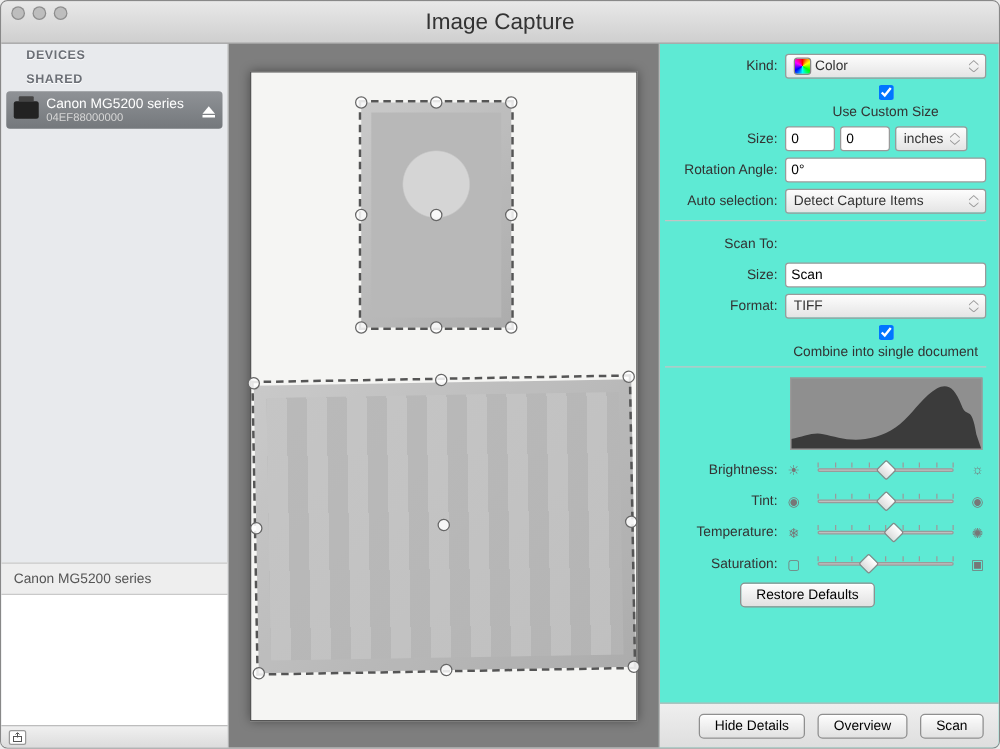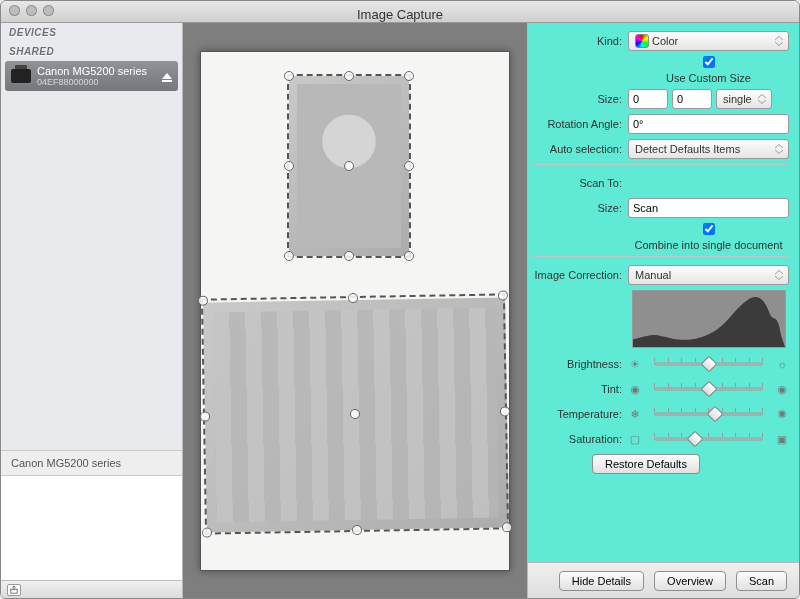--- a/index.html
+++ b/index.html
@@ -1,27 +1,27 @@
 <!DOCTYPE html>
 <html><head>
 <meta charset="utf-8">
 <style>
   * { box-sizing: border-box; margin: 0; padding: 0; font-family: "Lucida Grande", "Helvetica Neue", Arial, sans-serif; }
   body { background: #ececec; width: 800px; height: 599px; overflow: hidden; }
 
   .window { width: 800px; height: 599px; display: flex; flex-direction: column; background: #e6e6e6; border: 1px solid #888; border-radius: 6px; overflow: hidden; }
 
-  .titlebar { height: 22px; background: linear-gradient(#e8e8e8,#cfcfcf); border-bottom:1px solid #9a9a9a; display:flex; align-items:flex-end; justify-content:center; position:relative; font-size:13px; color:#333; }
+  .titlebar { height: 34px; background: linear-gradient(#e8e8e8,#cfcfcf); border-bottom:1px solid #9a9a9a; display:flex; align-items:center; justify-content:center; position:relative; font-size:18px; color:#333; }
   .traffic { position:absolute; left:8px; top:4px; display:flex; gap:6px; }
   .tl { width:11px; height:11px; border-radius:50%; border:1px solid rgba(0,0,0,.25); background:#bdbdbd; }
 
   .body { flex:1; display:flex; min-height:0; }
 
   .sidebar { width:182px; background:#e8eaed; border-right:1px solid #b8b8b8; display:flex; flex-direction:column; }
-  .sb-head { font-size:10px; font-weight:bold; color:#6b6f76; padding:4px 8px; letter-spacing:.5px; text-shadow:0 1px 0 #fff;font-style:italic; }
+  .sb-head { font-size:10px; font-weight:bold; color:#6b6f76; padding:4px 20px; letter-spacing:.5px; text-shadow:0 1px 0 #fff; }
   .device { margin:0 4px; background:linear-gradient(#8f9296,#74787c); color:#fff; border-radius:3px; padding:4px 6px; display:flex; align-items:center; gap:6px; font-size:11px; }
   .device .sub { font-size:9px; color:#d6d6d6; display:block; }
   .printer-icon { width:20px; height:14px; background:#222; border-radius:2px; position:relative; flex:0 0 auto; }
   .printer-icon::after { content:""; position:absolute; top:-4px; left:4px; right:4px; height:4px; background:#444; border-radius:1px 1px 0 0; }
   .eject { margin-left:auto; width:0;height:0; border-left:5px solid transparent; border-right:5px solid transparent; border-bottom:6px solid #fff; position:relative; }
   .eject::after { content:""; position:absolute; left:-5px; top:7px; width:10px; height:2px; background:#fff; }
   .sb-spacer { flex:1; }
   .sb-foot-dev { font-size:11px; color:#555; padding:6px 10px; border-top:1px solid #c9c9c9; border-bottom:1px solid #c9c9c9; background:#eee; height:26px; }
   .sb-empty { height:104px; background:#fff; }
   .sb-bottom { height:18px; border-top:1px solid #bdbdbd; display:flex; align-items:center; padding-left:6px; background:linear-gradient(#f0f0f0,#dcdcdc); }
@@ -165,73 +165,73 @@
             <span>Use Custom Size</span>
           </div>
         </div>
 
         <div class="row">
           <div class="lbl">Size:</div>
           <div class="ctl">
             <input class="input" style="width: 40px;" value="0">
             <input class="input" style="width: 40px;" value="0">
             <div class="select" style="flex:0 0 56px">
-              <span>single</span>
+              <span>inches</span>
             </div>
           </div>
         </div>
 
         <div class="row">
           <div class="lbl">Rotation Angle:</div>
           <div class="ctl">
             <input class="input" style="flex: 1 1 0%;" value="0°">
           </div>
         </div>
 
         <div class="row">
           <div class="lbl">Auto selection:</div>
           <div class="ctl">
             <div class="select">
-              <span>Detect Defaults Items</span>
+              <span>Detect Capture Items</span>
             </div>
           </div>
         </div>
 
         <div class="sep"></div>
 
         <div class="row">
           <div class="lbl">Scan To:</div>
         </div>
 
         <div class="row">
           <div class="lbl">Size:</div>
           <div class="ctl">
             <input class="input" style="flex: 1 1 0%;" value="Scan">
           </div>
         </div>
 
+        <div class="row">
+          <div class="lbl">Format:</div>
+          <div class="ctl">
+            <div class="select">
+              <span>TIFF</span>
+            </div>
+          </div>
+        </div>
 
         <div class="row">
           <div class="lbl"></div>
           <div class="ctl check">
             <input type="checkbox" checked="" style="">
             <span>Combine into single document</span>
           </div>
         </div>
 
         <div class="sep"></div>
 
-        <div class="row">
-          <div class="lbl">Image Correction:</div>
-          <div class="ctl">
-            <div class="select">
-              <span>Manual</span>
-            </div>
-          </div>
-        </div>
 
         <div class="histo">
           <svg viewBox="0 0 154 58" preserveAspectRatio="none">
             <path d="M0 58 L0 50 C10 48 18 44 26 46 C36 48 46 52 60 50 C72 48 82 44 92 34 C100 26 108 14 118 8 C126 4 132 6 138 22 C142 34 146 20 150 46 L154 58 Z" fill="#3b3b3b"></path>
           </svg>
         </div>
 
         <div class="row slider-row">
           <div class="lbl">Brightness:</div>
           <span class="endicon">☀</span>

